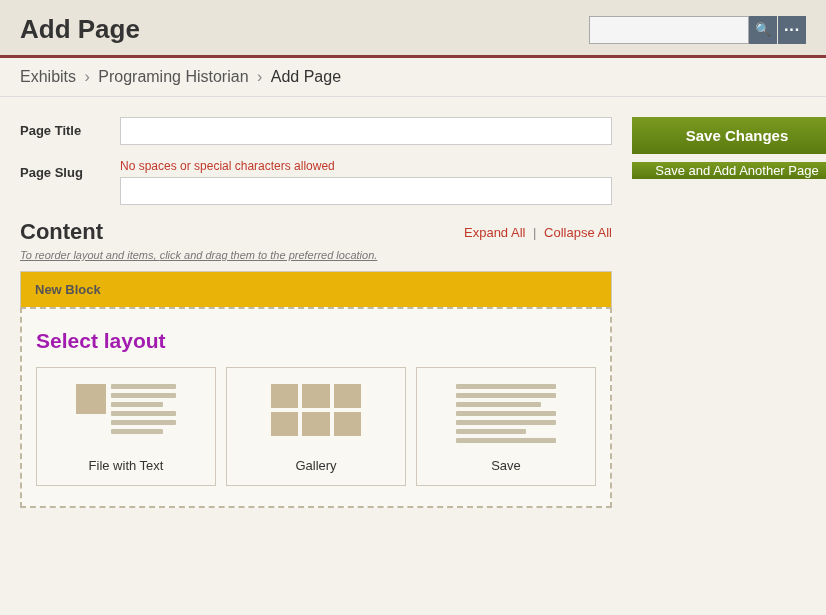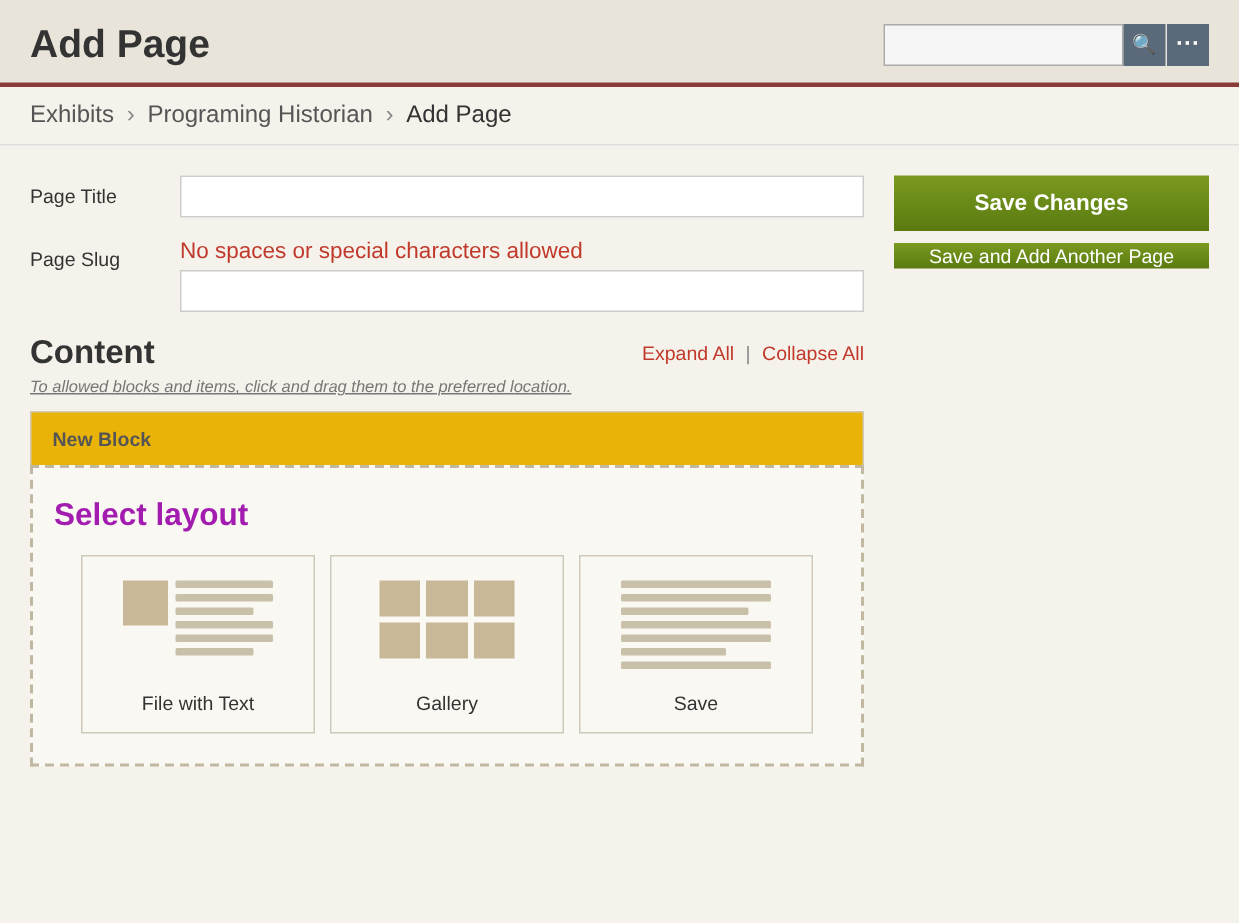--- a/index.html
+++ b/index.html
@@ -112,39 +112,39 @@
     }
 
     .form-row {
       display: flex;
       align-items: flex-start;
       margin-bottom: 14px;
     }
     .form-label {
       width: 100px;
       font-size: 13px;
-      font-weight: normal;
+      font-weight: bold;
       color: #333;
       padding-top: 6px;
       flex-shrink: 0;
     }
     .form-field {
       flex: 1;
     }
     .form-field input[type="text"] {
       width: 100%;
       height: 28px;
       border: 1px solid #ccc;
       background: #fff;
       padding: 0 6px;
       font-size: 13px;
       outline: none;
     }
     .slug-hint {
-      font-size: 15px;
+      font-size: 12px;
       color: #c0392b;
       margin-bottom: 4px;
     }
 
     
     .save-changes-btn {
       width: 100%;
       padding: 10px 16px;
       background: linear-gradient(to bottom, #7a9a20, #5a7a10);
       color: white;
@@ -227,21 +227,21 @@
       font-weight: bold;
       color: #a21caf;
       margin-bottom: 14px;
     }
     .layout-options {
       display: flex;
       gap: 10px;
       justify-content: center;
     }
     .layout-option {
-      width: 156px;
+      width: 180px;
       border: 1px solid #d0c8b8;
       background: #faf8f2;
       padding: 12px;
       cursor: pointer;
       text-align: center;
       display: flex;
       flex-direction: column;
       align-items: center;
       gap: 8px;
     }
@@ -368,21 +368,21 @@
       <div class="content-section">
         <div class="content-header">
           <div class="content-title">Content</div>
           <div class="content-links">
             <a href="#">Expand All</a>
             <span class="pipe"> | </span>
             <a href="#">Collapse All</a>
           </div>
         </div>
         <div class="reorder-hint">
-          <span>To allowed blocks and items, </span><span style="cursor:pointer;">click</span><span> and drag them to the preferred location.</span>
+          <span>To reorder layout and items, </span><span style="cursor:pointer;">click</span><span> and drag them to the preferred location.</span>
         </div>
 
         <div class="new-block-bar">New Block</div>
 
         <div class="layout-selector">
           <div class="layout-title">Select layout</div>
           <div class="layout-options">
 
             <div class="layout-option">
               <div class="layout-icon">

